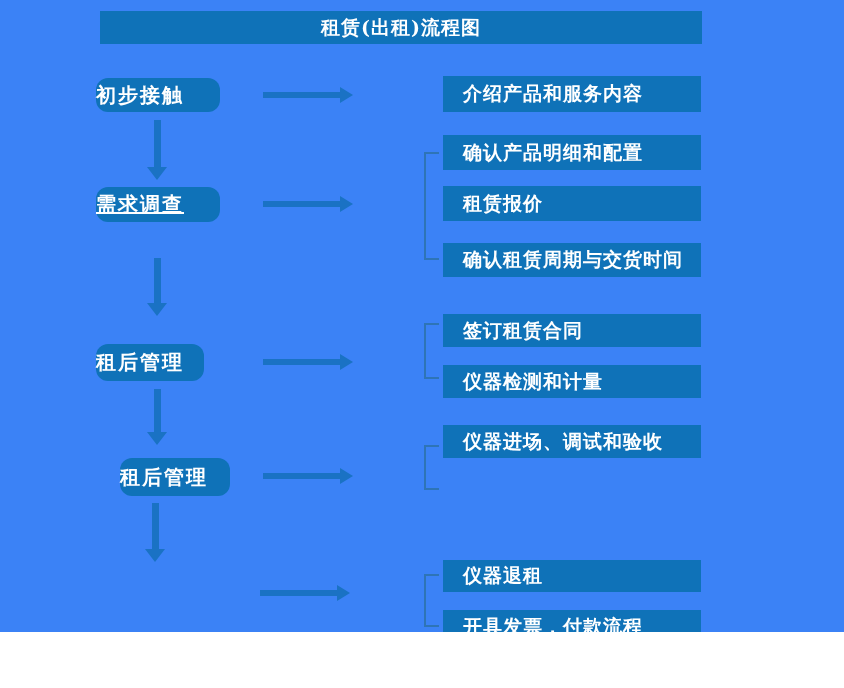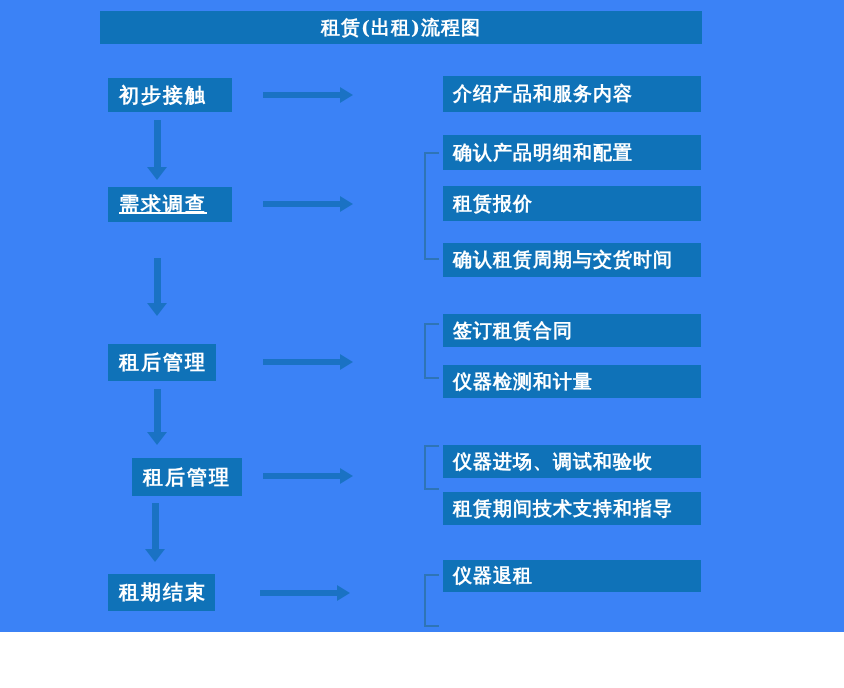--- a/index.html
+++ b/index.html
@@ -10,28 +10,28 @@
     font-family:"DejaVu Serif","Liberation Serif",serif;
     overflow:hidden;
   }
   .title-bar{
     position:absolute;left:100px;top:11px;width:602px;height:33px;
     background:#0f72b8;color:#fff;font-weight:bold;font-size:19px;
     display:flex;align-items:center;justify-content:center;
     letter-spacing:1px;
   }
   .lbox{
-    position:absolute;left:108px;background:#0f72b8;color:#fff;
+    position:absolute;left:96px;background:#0f72b8;color:#fff;
     font-weight:bold;font-size:20px;letter-spacing:2px;
-    display:flex;align-items:center;padding-left:11px;box-sizing:border-box;
+    display:flex;align-items:center;box-sizing:border-box;border-radius:12px;
   }
   .rbox{
     position:absolute;left:443px;width:258px;background:#0f72b8;color:#fff;
     font-weight:bold;font-size:19px;letter-spacing:1px;
-    display:flex;align-items:center;padding-left:10px;box-sizing:border-box;
+    display:flex;align-items:center;padding-left:20px;box-sizing:border-box;
   }
   .varrow{position:absolute;width:20px;}
   .varrow .shaft{width:7px;margin:0 auto;background:#1a72c4;height:calc(100% - 13px);}
   .varrow .head{
     width:0;height:0;margin:0 auto;
     border-left:10px solid transparent;border-right:10px solid transparent;
     border-top:13px solid #1a72c4;
   }
   .harrow{position:absolute;width:90px;height:16px;}
   .harrow .shaft{position:absolute;left:0;top:5px;width:77px;height:6px;background:#1a72c4;}
@@ -49,21 +49,20 @@
 <body>
 
 <div class="canvas">
 
   <div class="title-bar">租赁(出租)流程图</div>
 
   <div class="lbox" style="top:78px;width:124px;height:34px;">初步接触</div>
   <div class="lbox" style="top:187px;width:124px;height:35px;text-decoration:underline;">需求调查</div>
   <div class="lbox" style="top:344px;width:108px;height:37px;">租后管理</div>
   <div class="lbox" style="top:458px;width:110px;height:38px;margin-left:24px;">租后管理</div>
-  <div class="lbox" style="top:574px;width:107px;height:37px;">租期结束</div>
 
   <div class="varrow" style="left:147px;top:120px;height:60px;">
       <div class="shaft"></div>
       <div class="head"></div>
     </div>
   <div class="varrow" style="left:147px;top:258px;height:58px;">
       <div class="shaft"></div>
       <div class="head"></div>
     </div>
   <div class="varrow" style="left:147px;top:389px;height:56px;">
@@ -103,18 +102,18 @@
 
   <div class="rbox" style="top:76px;height:36px;">介绍产品和服务内容</div>
 
   <div class="rbox" style="top:186px;height:35px;">租赁报价</div>
   <div class="rbox" style="top:135px;height:35px;">确认产品明细和配置</div>
   <div class="rbox" style="top:243px;height:34px;">确认租赁周期与交货时间</div>
 
   <div class="rbox" style="top:314px;height:33px;">签订租赁合同</div>
   <div class="rbox" style="top:365px;height:33px;">仪器检测和计量</div>
 
-  <div class="rbox" style="top:425px;height:33px;margin-top:20px;">仪器进场、调试和验收</div>
-  <div class="rbox" style="top:492px;height:33px;">租赁期间技术支持和指导</div>
+  <div class="rbox" style="top:425px;height:33px;">仪器进场、调试和验收</div>
 
   <div class="rbox" style="top:560px;height:32px;text-align:right;">仪器退租</div>
+  <div class="rbox" style="top:610px;height:34px;">开具发票，付款流程</div>
 
 </div>
 
 </body></html>

